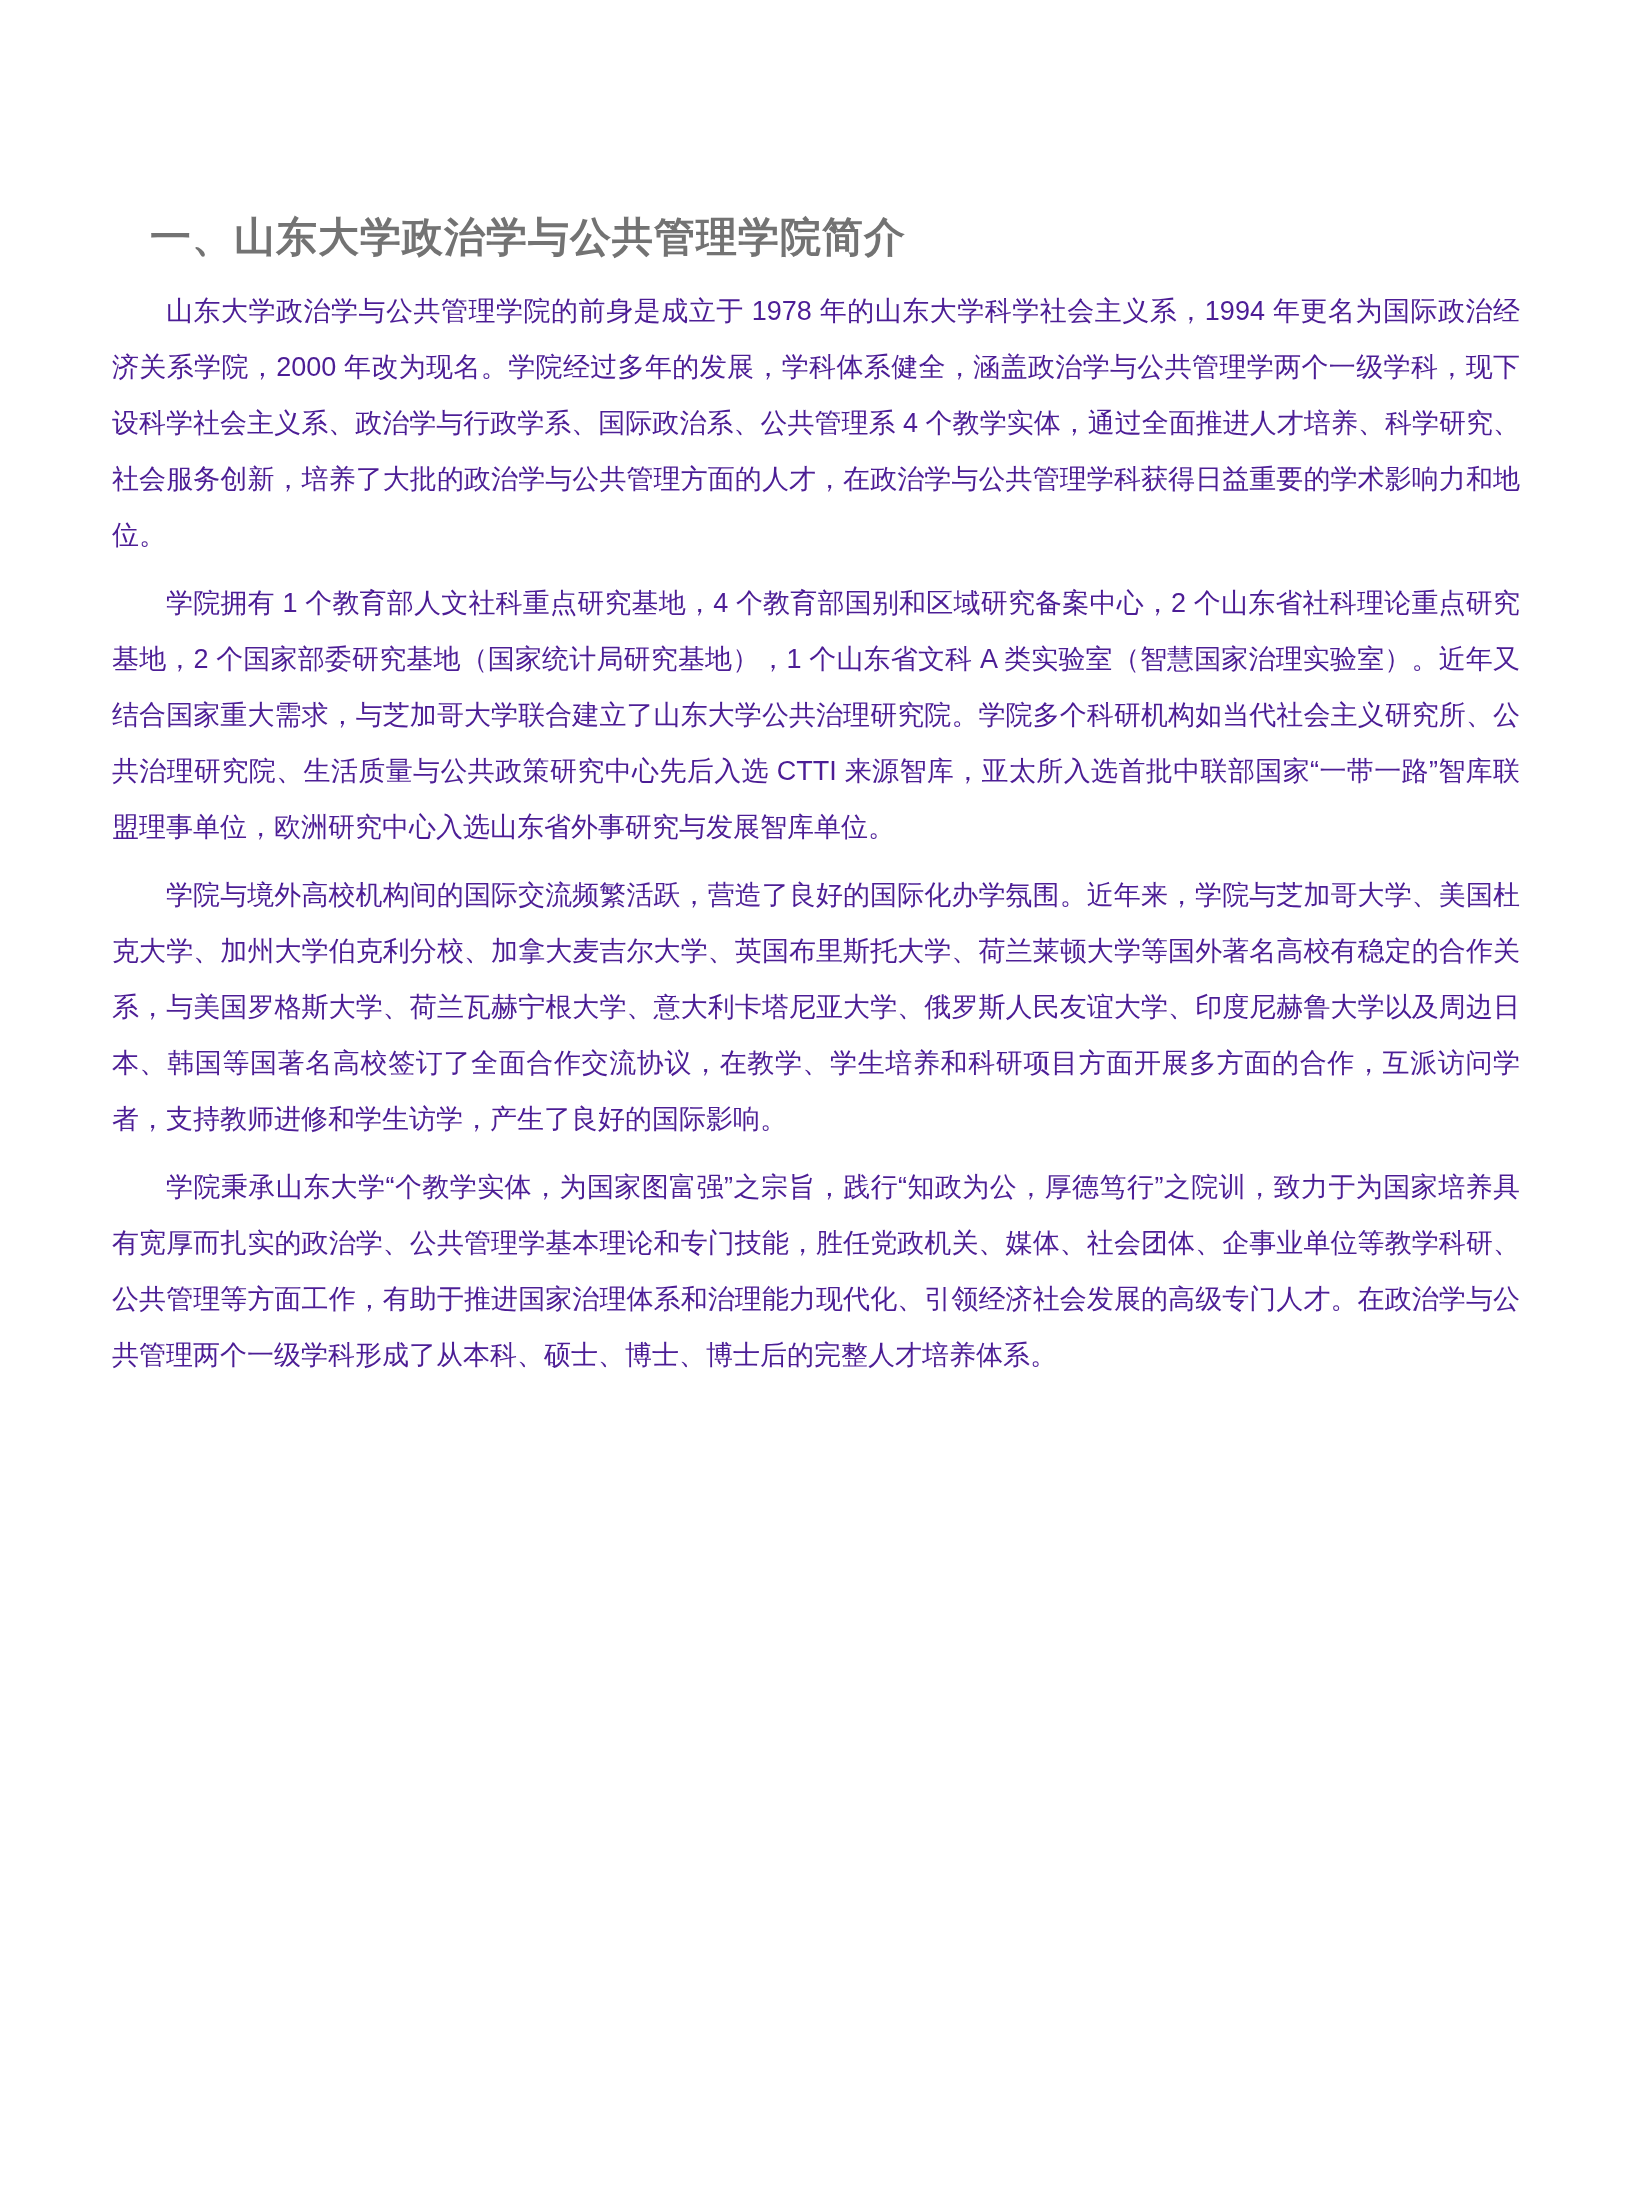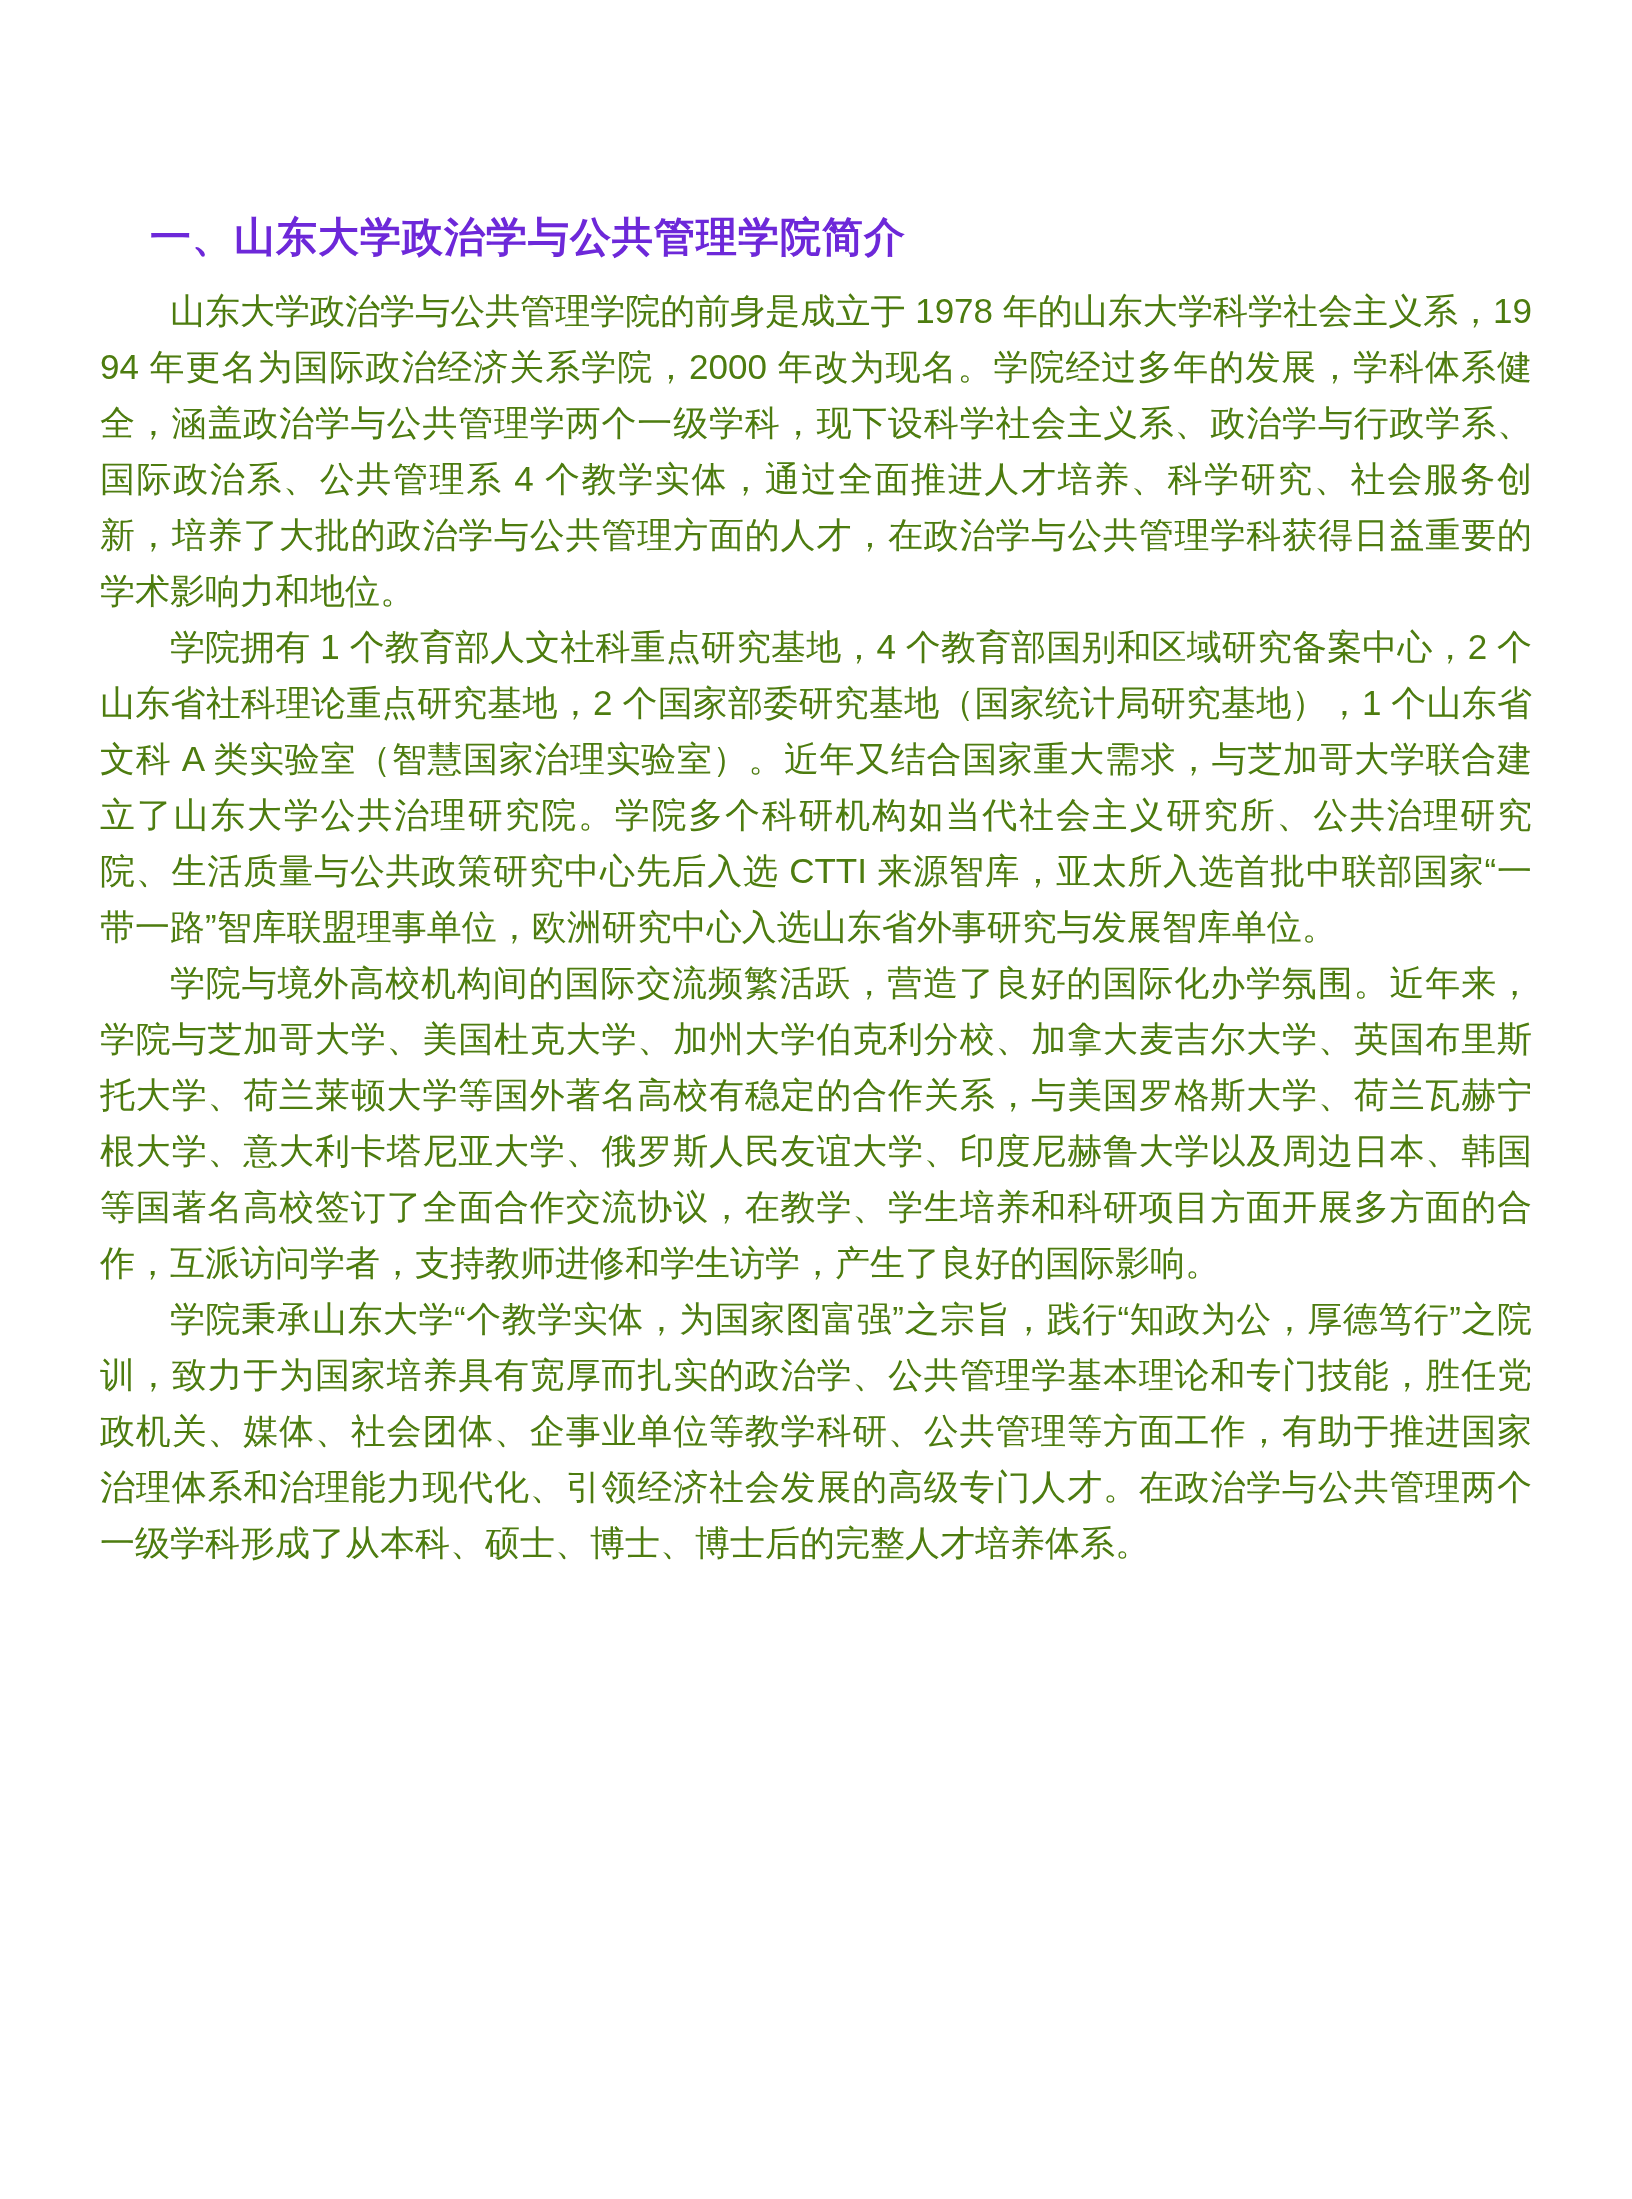--- a/index.html
+++ b/index.html
@@ -17,28 +17,28 @@
   }
   .content {
     padding: 0 100px;
   }
   .section-heading {
     margin: 213px 0 0 0;
     padding-left: 50px;
     font-size: 41px;
     line-height: 48px;
     font-weight: bold;
-    color: #6d28d9; 
+    color: #737373; 
     letter-spacing: 1px;
   }
   .body-paragraph {
-    margin: 0;
-    font-size: 35px;
+    margin: 12px;
+    font-size: 27px;
     line-height: 56px;
-    color: #4d7c0f;
+    color: #4c1d95;
     text-indent: 2em;
     text-align: justify;
     text-justify: inter-ideograph;
     word-break: break-all;
   }
   .body-paragraph.first {
     margin-top: 22px;
   }
 </style>
 </head>

